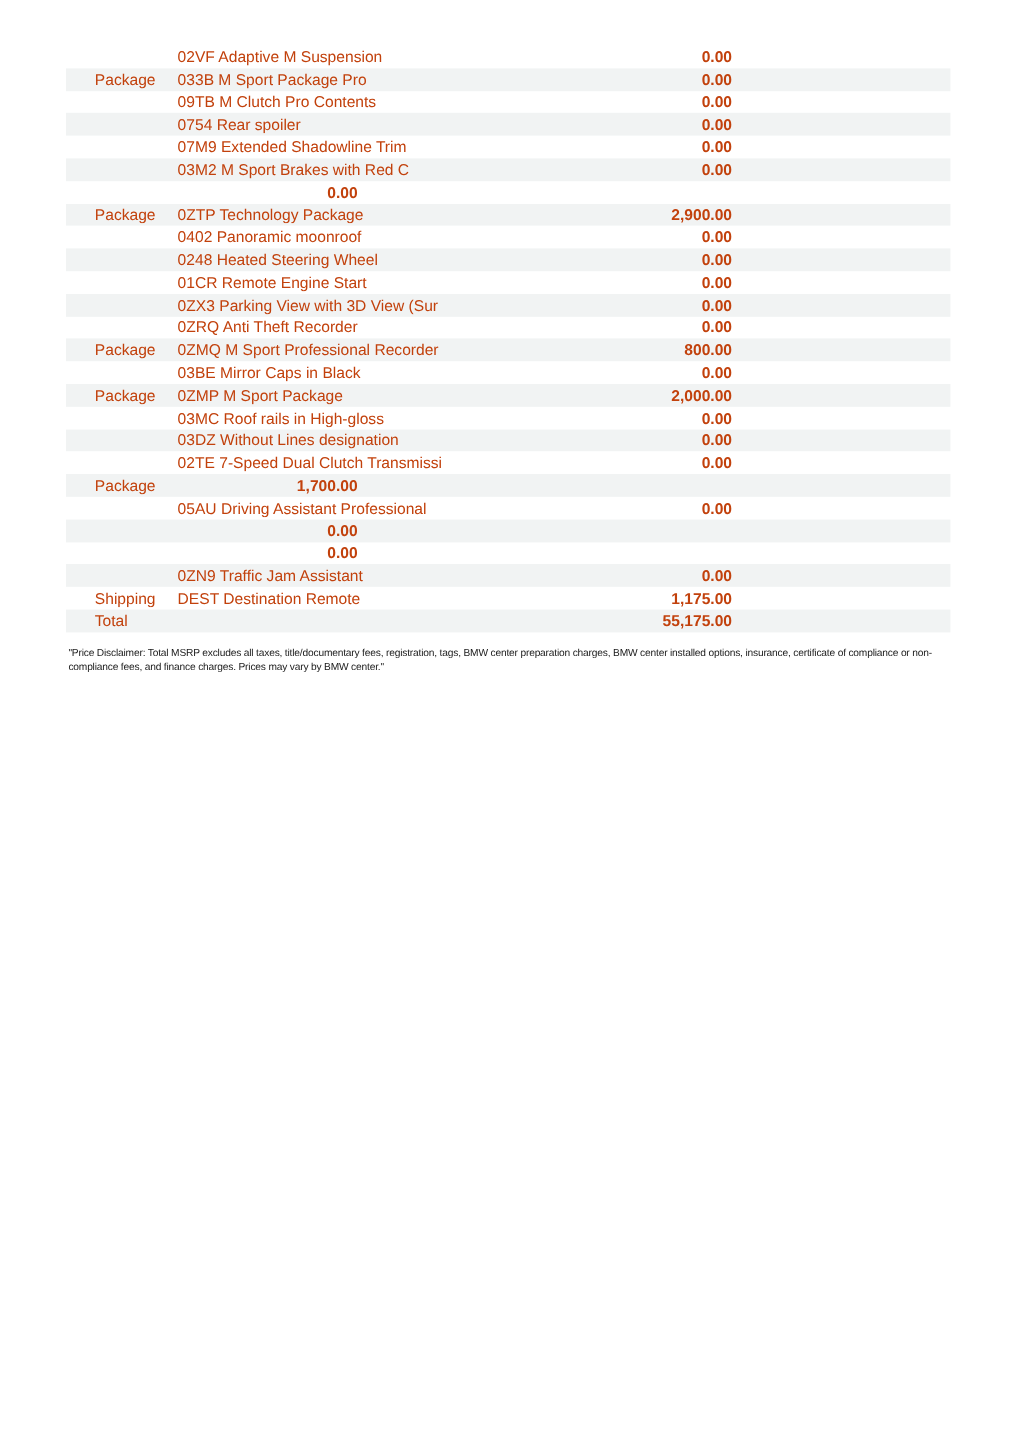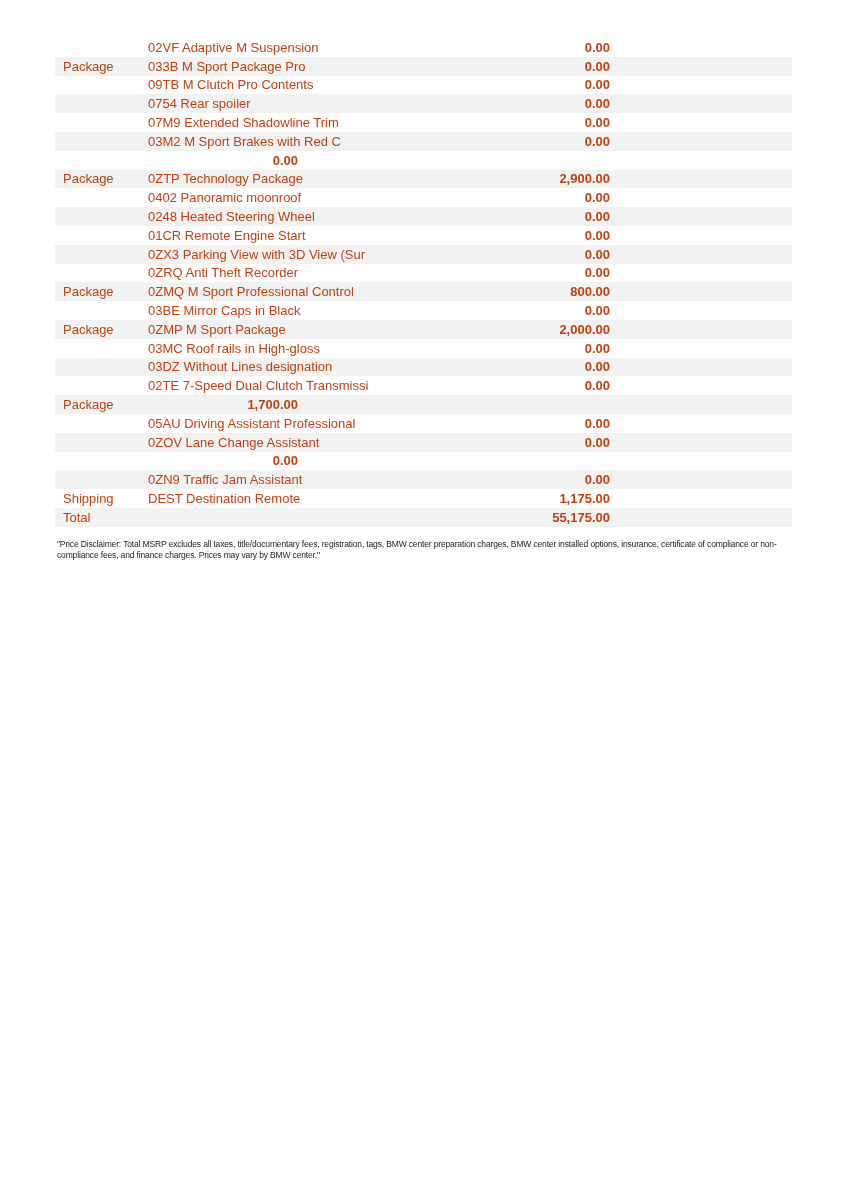--- a/index.html
+++ b/index.html
@@ -28,21 +28,21 @@
     font-size: 13px;
     color: #c2410c;
     white-space: nowrap;
   }
   .row:nth-child(even) {
     background: #f1f3f3;
   }
   .cell { display: block; overflow: hidden; }
   .cell.label {
     width: 93px;
-    padding-left: 8px;
+    padding-left: 24px;
     box-sizing: border-box;
     flex: 0 0 auto;
   }
   .cell.desc {
     width: 312px;
     flex: 0 0 auto;
   }
   .cell.price {
     width: 150px;
     text-align: right;
@@ -152,21 +152,21 @@
 
   <div class="row">
     <span class="cell label"></span>
     <span class="cell desc">0ZRQ Anti Theft Recorder</span>
     <span class="cell price">0.00</span>
     <span class="cell tail"></span>
   </div>
 
   <div class="row">
     <span class="cell label">Package</span>
-    <span class="cell desc">0ZMQ M Sport Professional Control</span>
+    <span class="cell desc">0ZMQ M Sport Professional Recorder</span>
     <span class="cell price">800.00</span>
     <span class="cell tail"></span>
   </div>
 
   <div class="row">
     <span class="cell label"></span>
     <span class="cell desc">03BE Mirror Caps in Black</span>
     <span class="cell price">0.00</span>
     <span class="cell tail"></span>
   </div>
@@ -207,21 +207,20 @@
 
   <div class="row">
     <span class="cell label"></span>
     <span class="cell desc">05AU Driving Assistant Professional</span>
     <span class="cell price">0.00</span>
     <span class="cell tail"></span>
   </div>
 
   <div class="row">
     <span class="cell label"></span>
-    <span class="cell desc">0ZOV Lane Change Assistant</span>
     <span class="cell price">0.00</span>
     <span class="cell tail"></span>
   </div>
 
   <div class="row">
     <span class="cell label"></span>
     <span class="cell price">0.00</span>
     <span class="cell tail"></span>
   </div>
 

